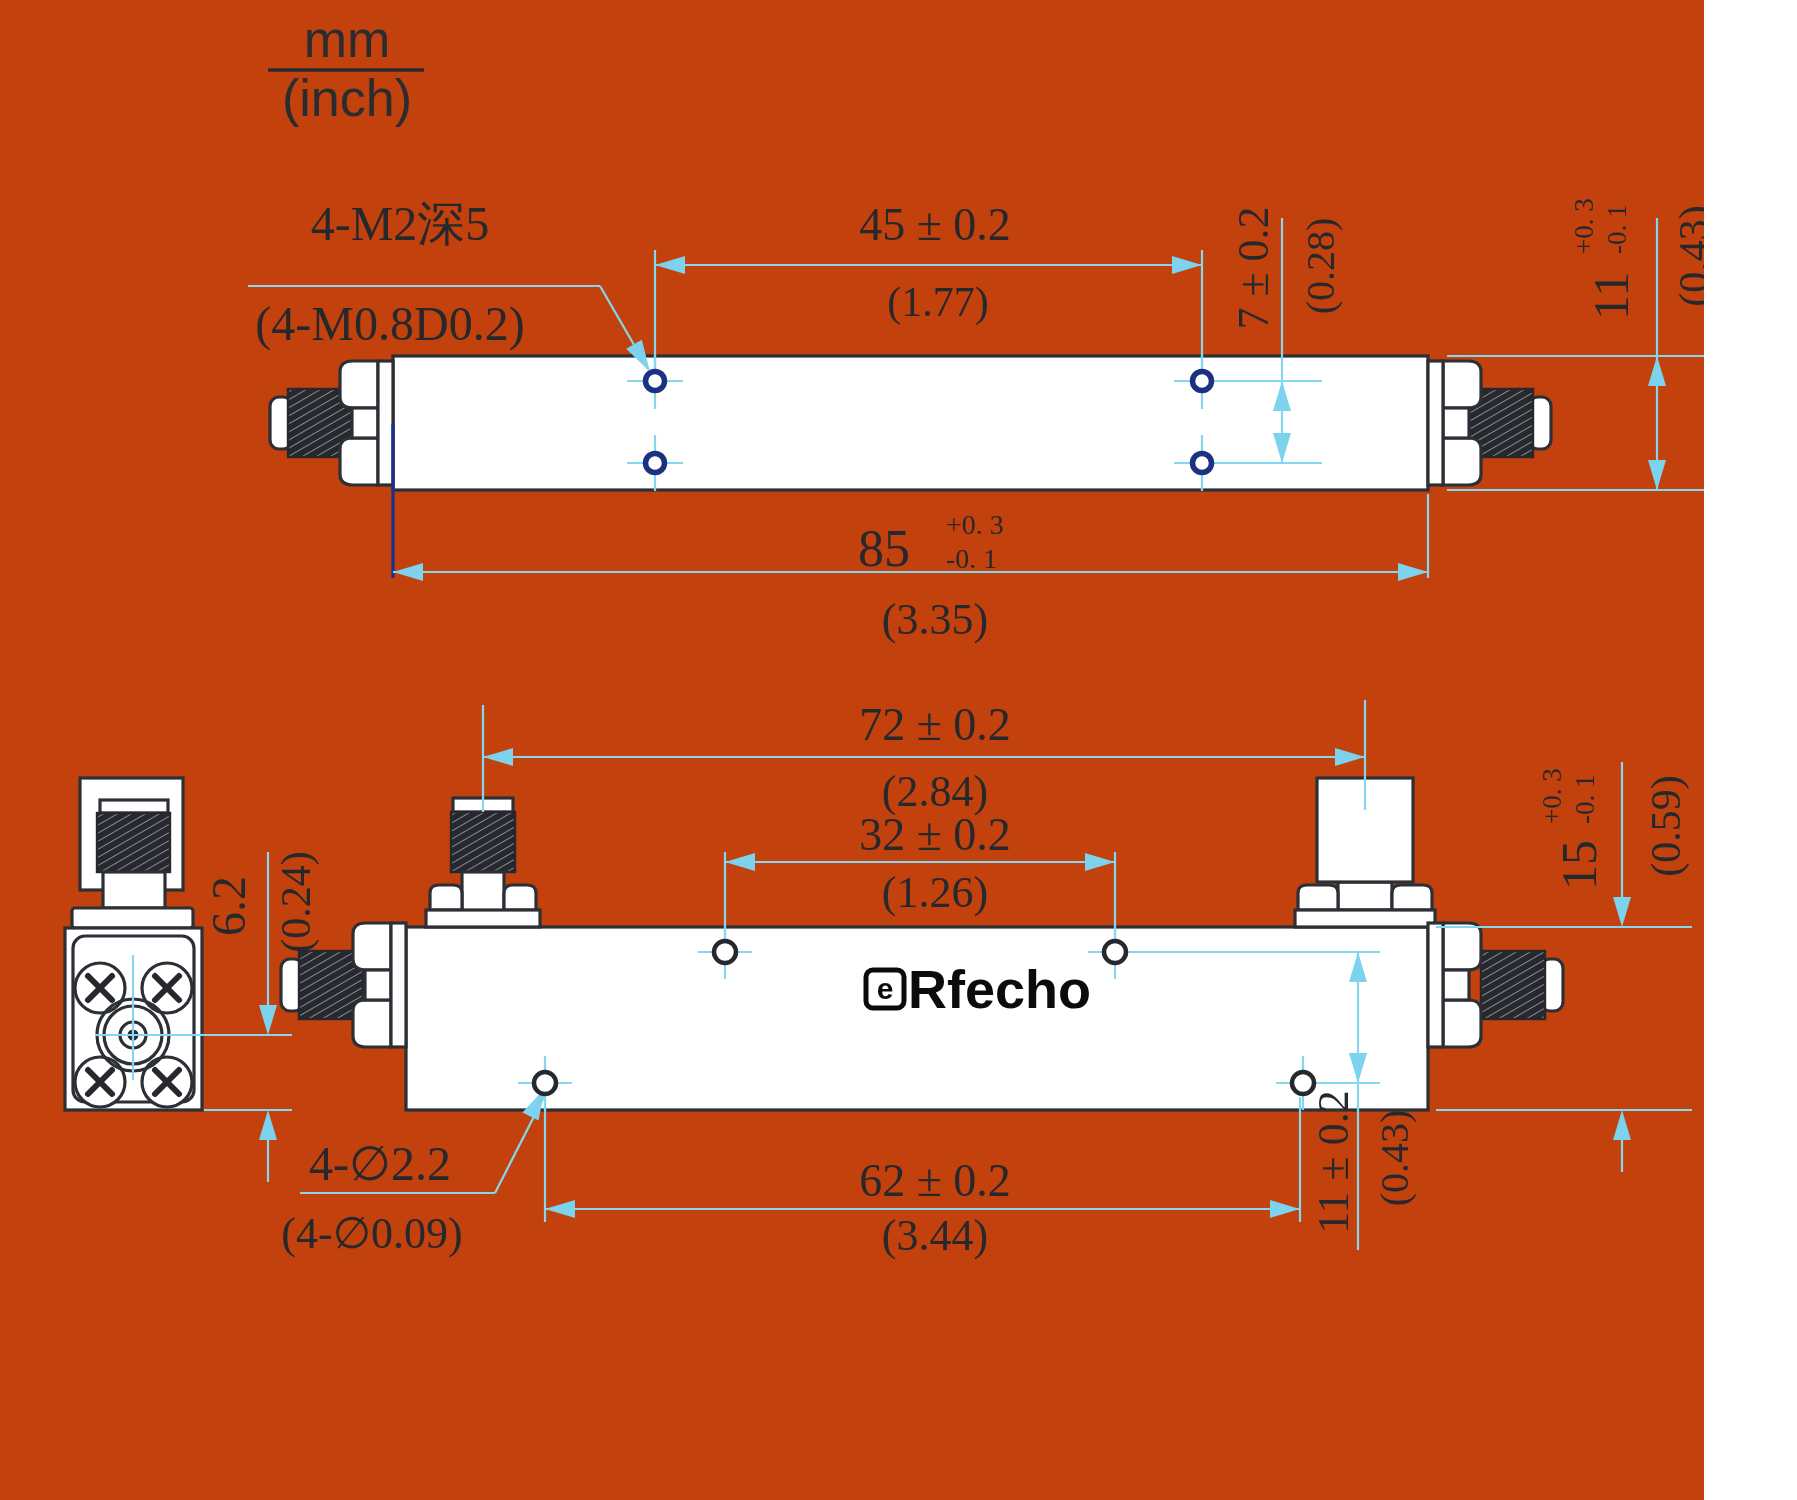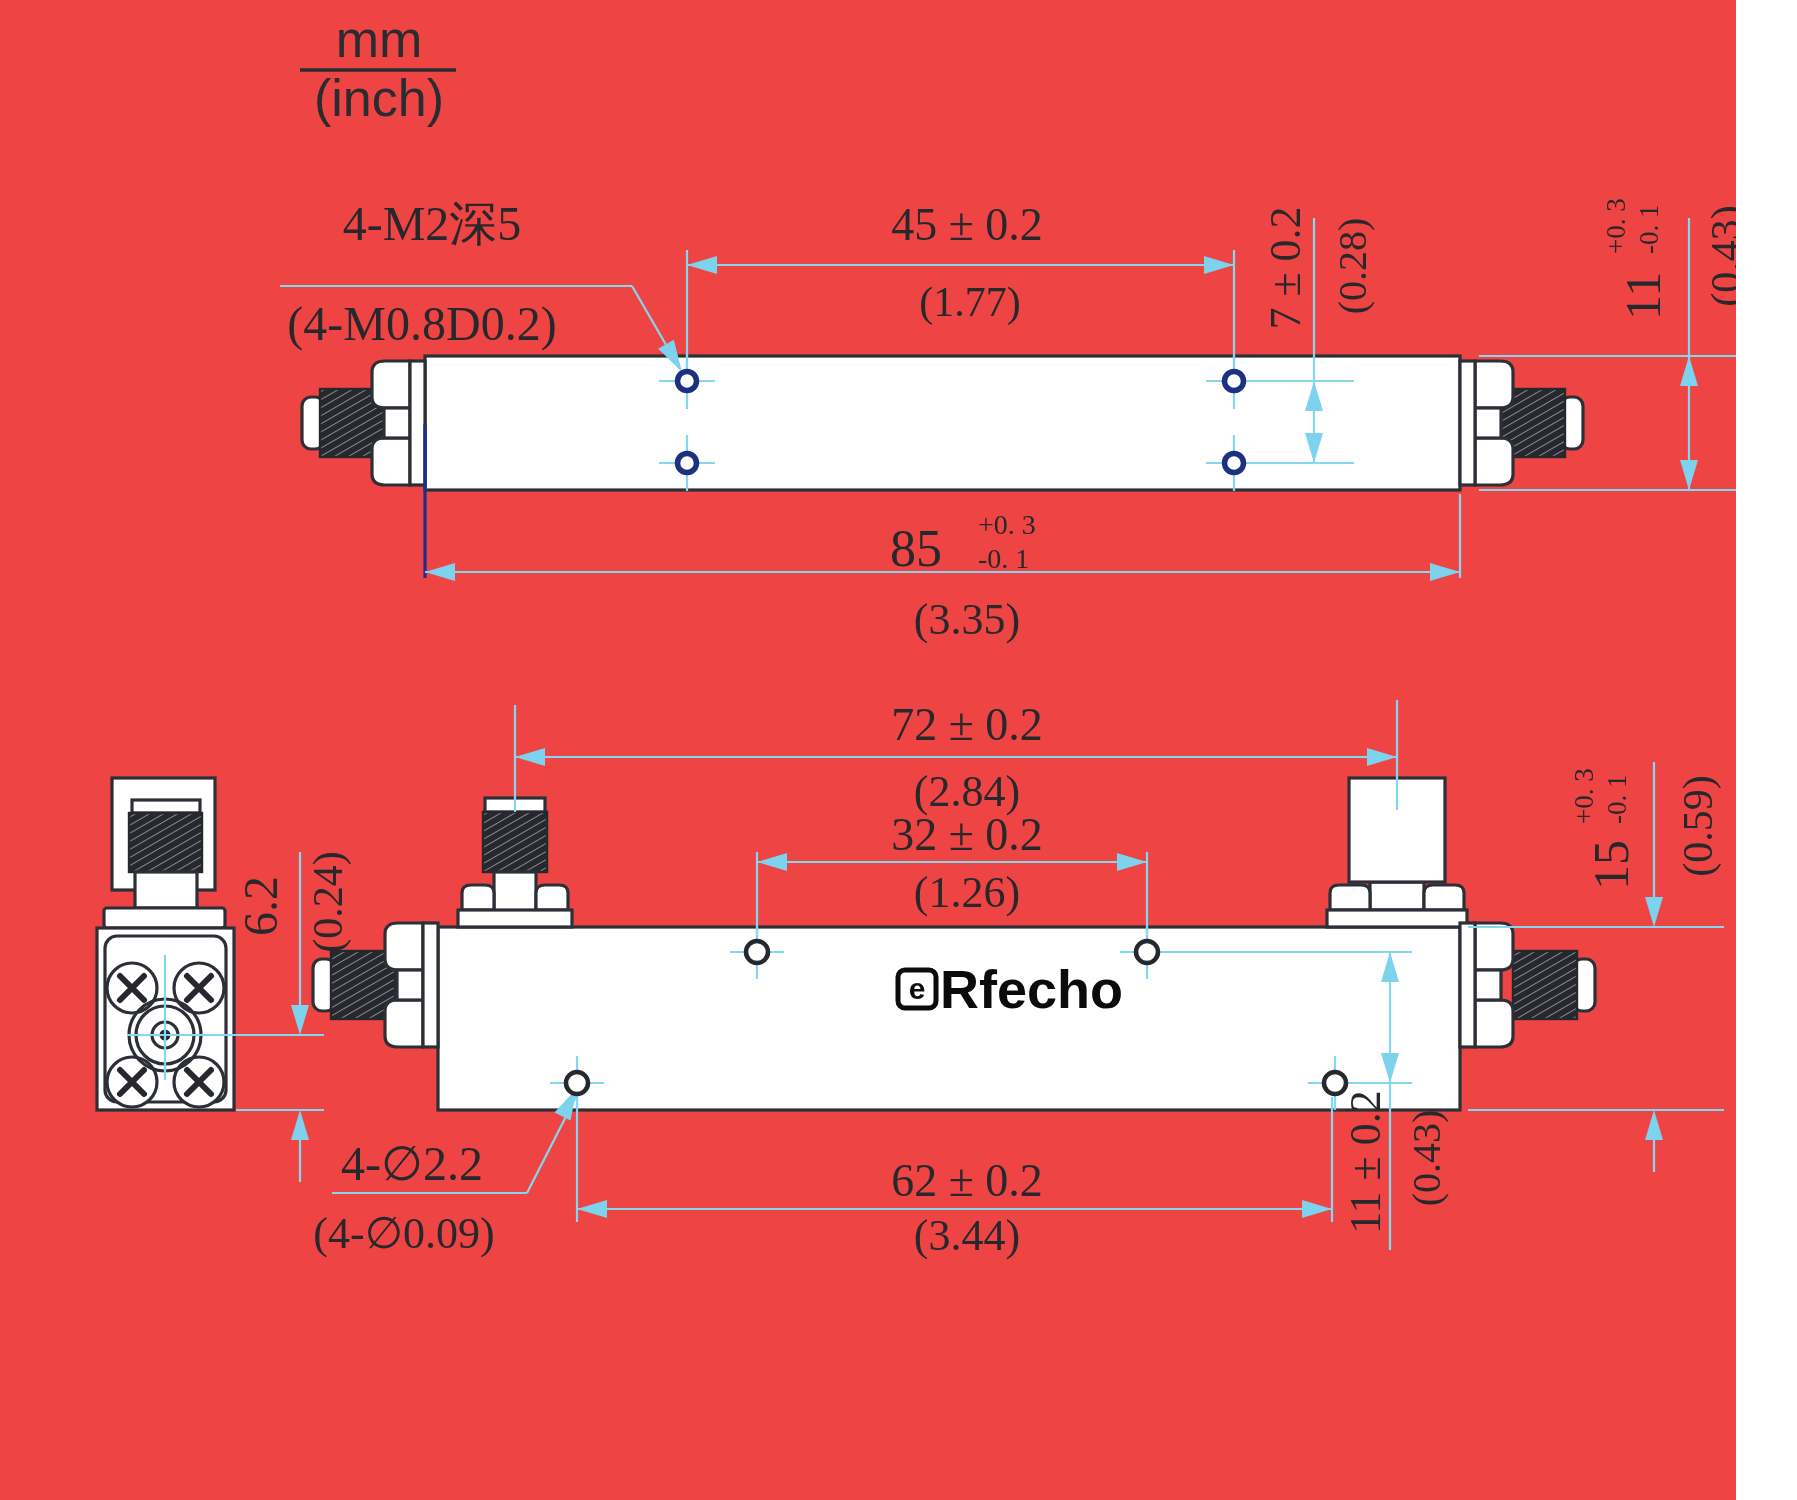--- a/index.html
+++ b/index.html
@@ -1,16 +1,16 @@
 <!DOCTYPE html>
 <html><head>
 <meta charset="utf-8">
 <style>
   html,body { margin:0; padding:0; background:#ffffff; }
-  #stage { position:relative; width:1704px; height:1500px; background:#ef4444; overflow:hidden;padding-left:32px; }
+  #stage { position:relative; width:1704px; height:1500px; background:#c2410c; overflow:hidden; }
   svg { display:block; }
   .ds   { font-family:"Liberation Serif","DejaVu Serif",serif; fill:#26282c; }
   .sans { font-family:"Liberation Sans","DejaVu Sans",sans-serif; fill:#2a2c30; }
   .wm   { font-family:"Liberation Sans","DejaVu Sans",sans-serif; font-weight:bold; fill:#0b0b0c; }
   .geo  { fill:#ffffff; stroke:#2c2f36; stroke-width:3.2; }
   .geoline { fill:none; stroke:#2c2f36; stroke-width:3.2; }
   .thr  { fill:url(#hatch); stroke:#26282e; stroke-width:2.4; }
   .cy   { stroke:#85d7f0; stroke-width:2.2; fill:none; }
   .cyarrow { fill:#7dd2ee; stroke:none; }
   .holeT { fill:#ffffff; stroke:#1c3180; stroke-width:5.5; }

